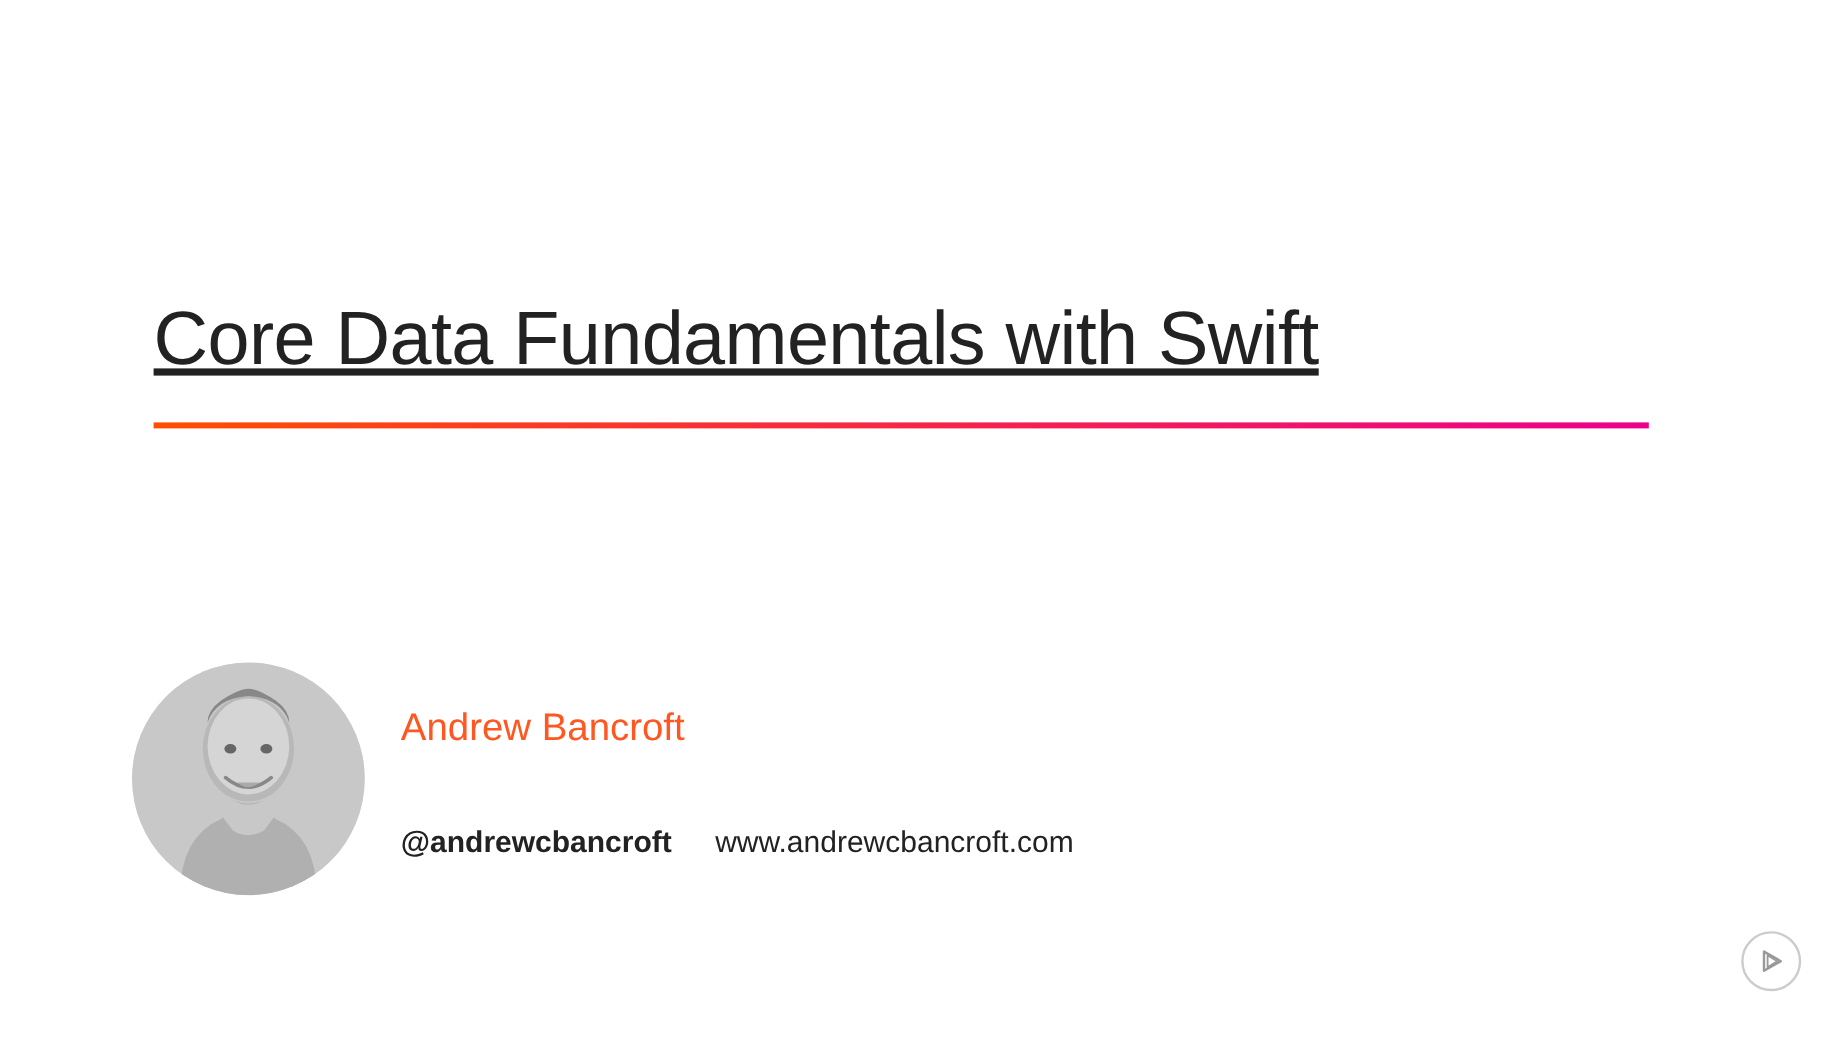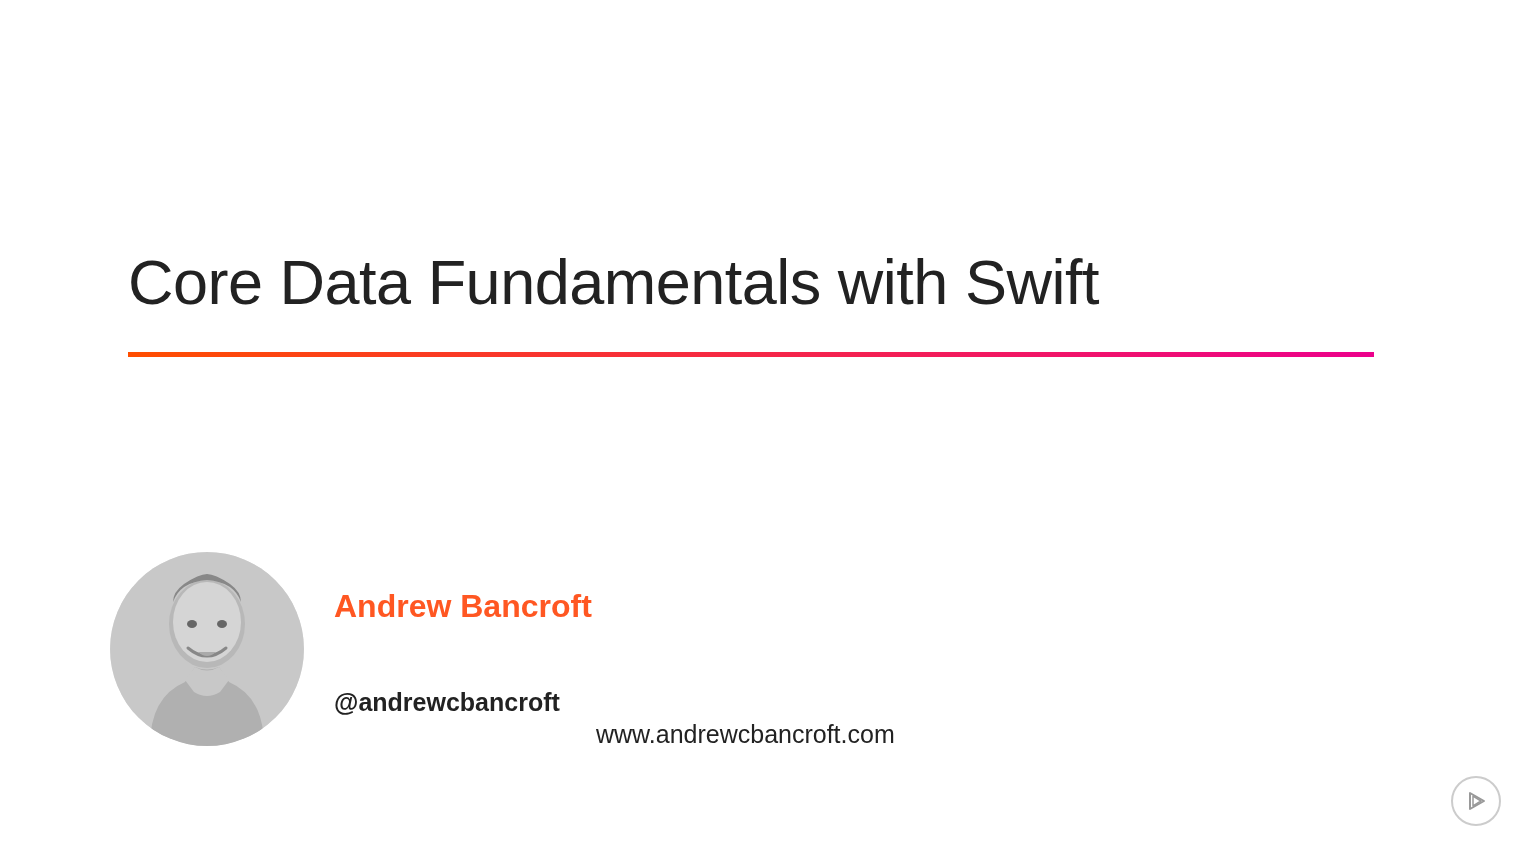--- a/index.html
+++ b/index.html
@@ -16,20 +16,21 @@
       overflow: hidden;
     }
     .slide-title {
       position: absolute;
       left: 128px;
       top: 246px;
       font-size: 63px;
       font-weight: 400;
       color: #222222;
       letter-spacing: -0.5px;
+      text-decoration: underline;
     }
     .gradient-line {
       position: absolute;
       left: 128px;
       top: 352px;
       width: 1246px;
       height: 5px;
       background: linear-gradient(90deg, #ff4e00 0%, #ec008c 100%);
     }
     .author-avatar {
@@ -44,35 +45,35 @@
     }
     .author-avatar svg {
       width: 100%;
       height: 100%;
     }
     .author-name {
       position: absolute;
       left: 334px;
       top: 588px;
       font-size: 32px;
-      font-weight: 700;
+      font-weight: 400;
       color: #ff5722;
     }
     .author-handle {
       position: absolute;
       left: 334px;
       top: 688px;
       font-size: 25px;
       font-weight: 700;
       color: #222222;
     }
     .author-website {
       position: absolute;
       left: 596px;
-      top: 720px;
+      top: 688px;
       font-size: 25px;
       font-weight: 400;
       color: #222222;
     }
     .logo-badge {
       position: absolute;
       right: 38px;
       bottom: 40px;
       width: 50px;
       height: 50px;

